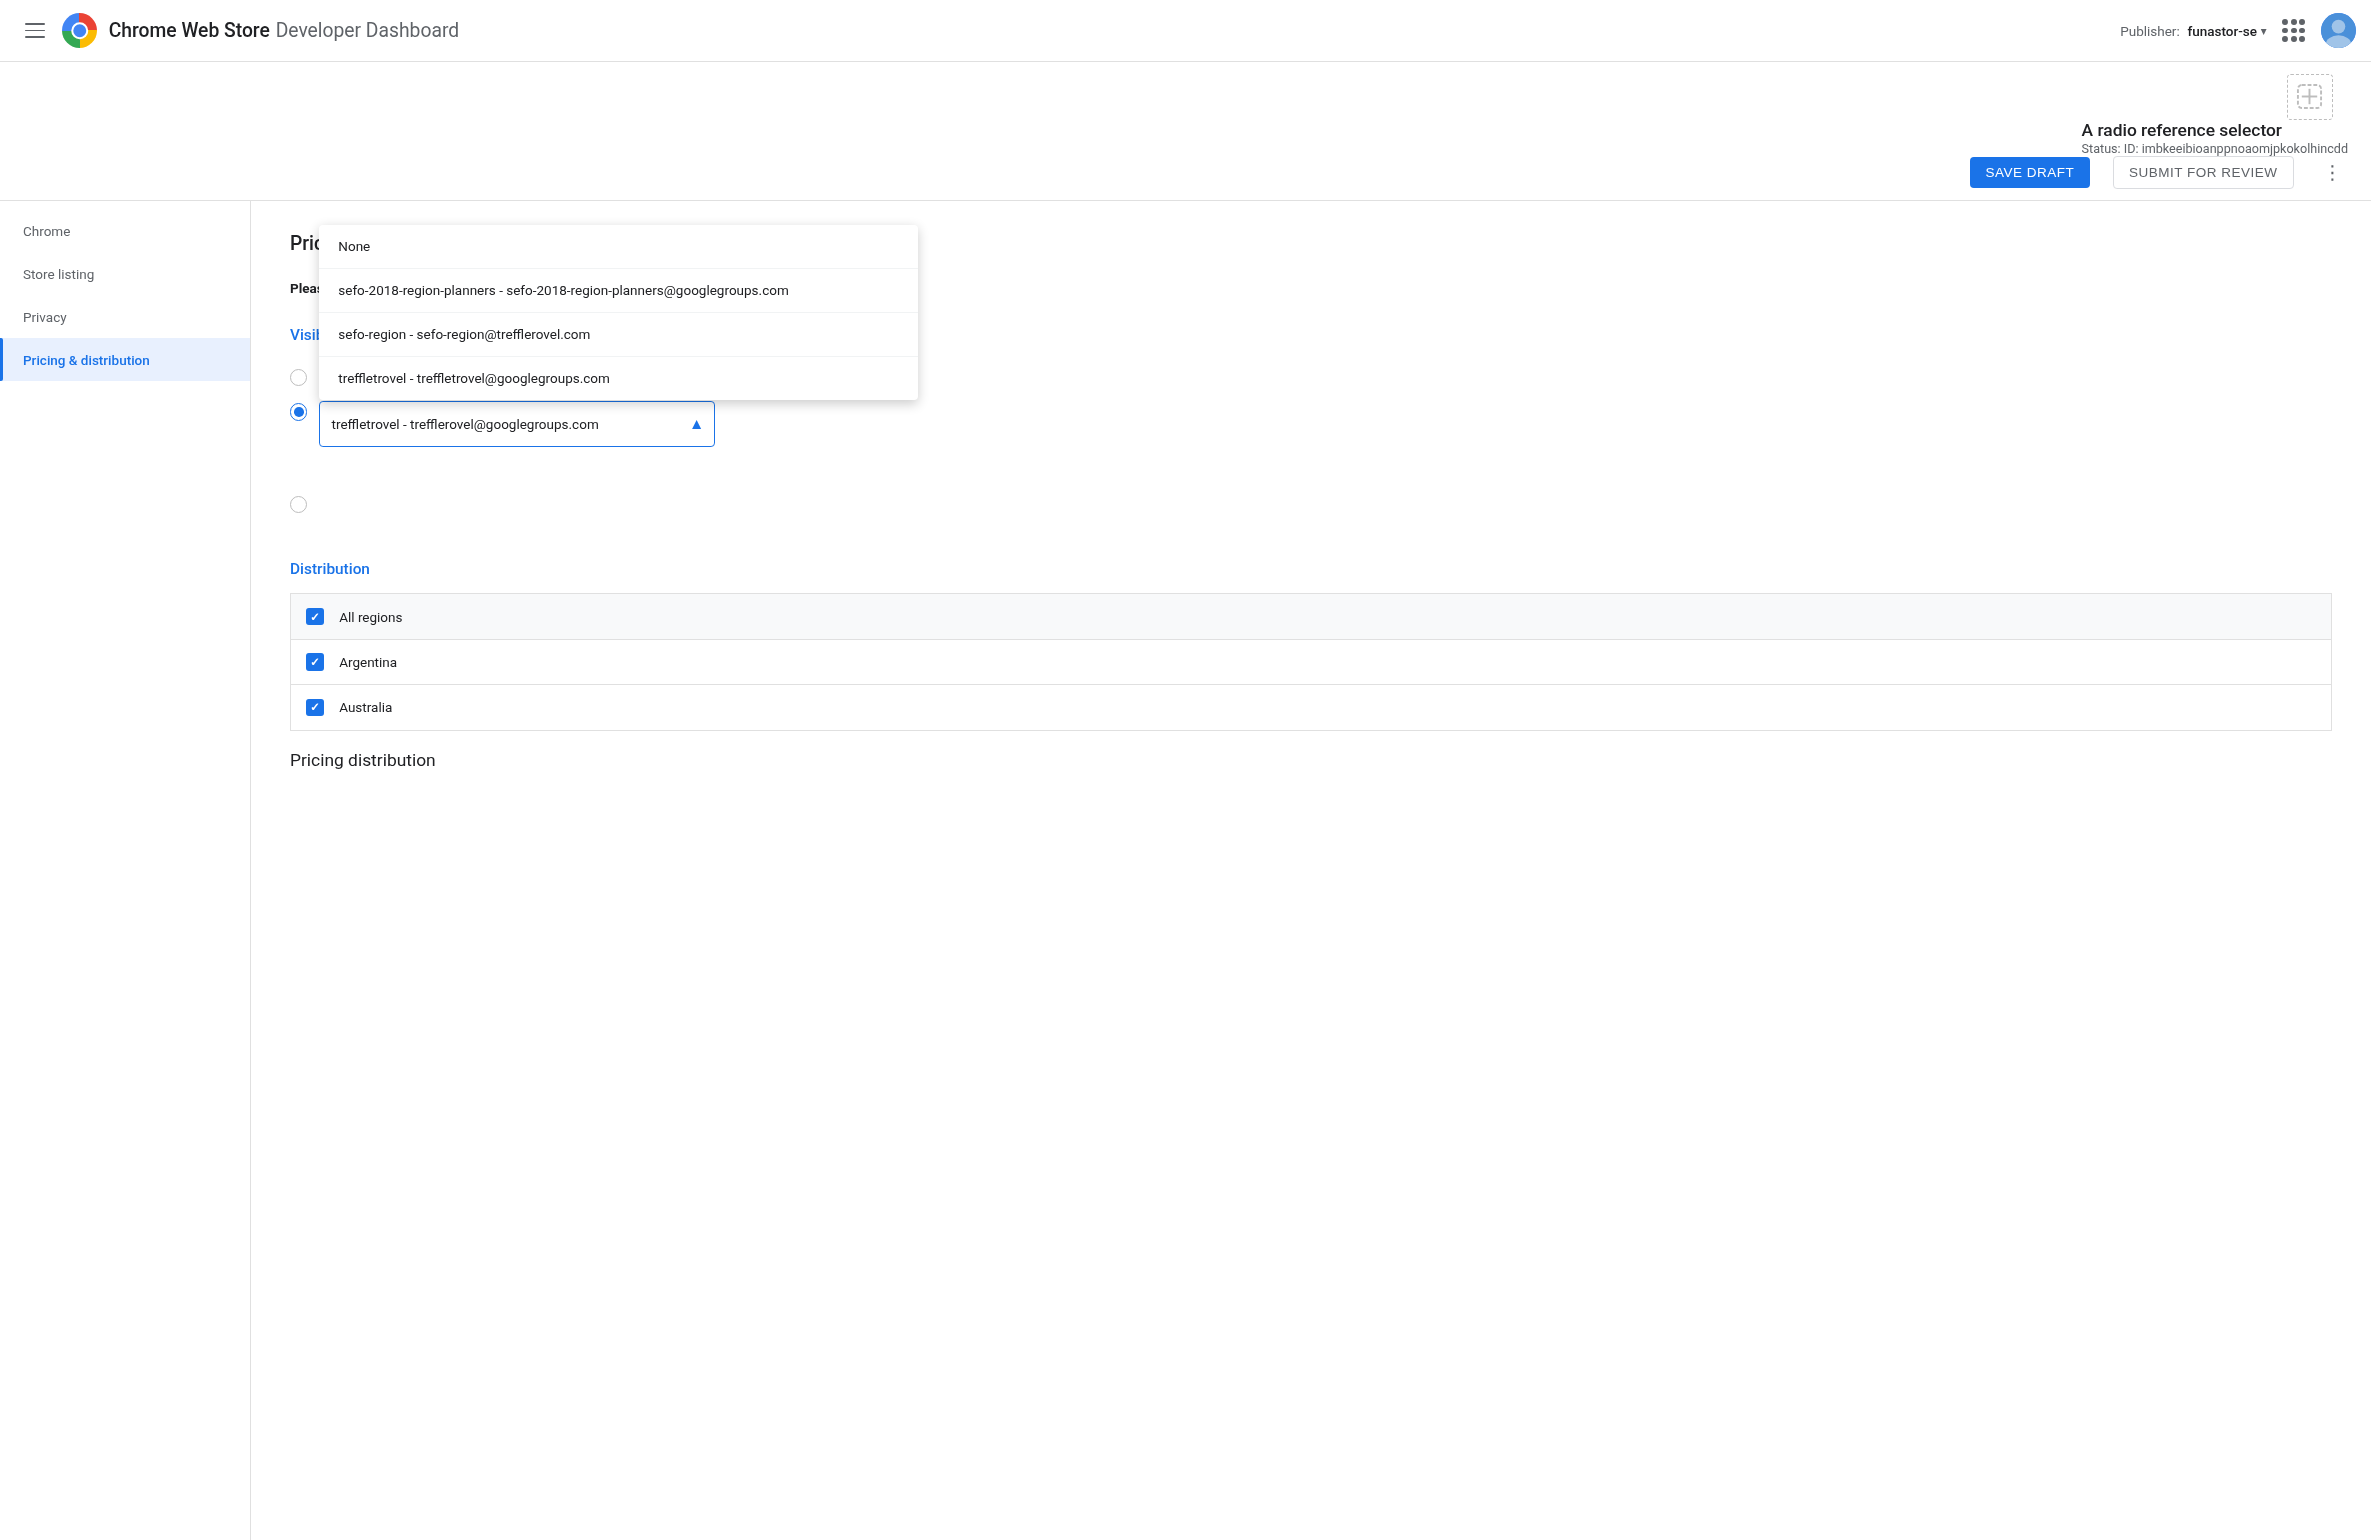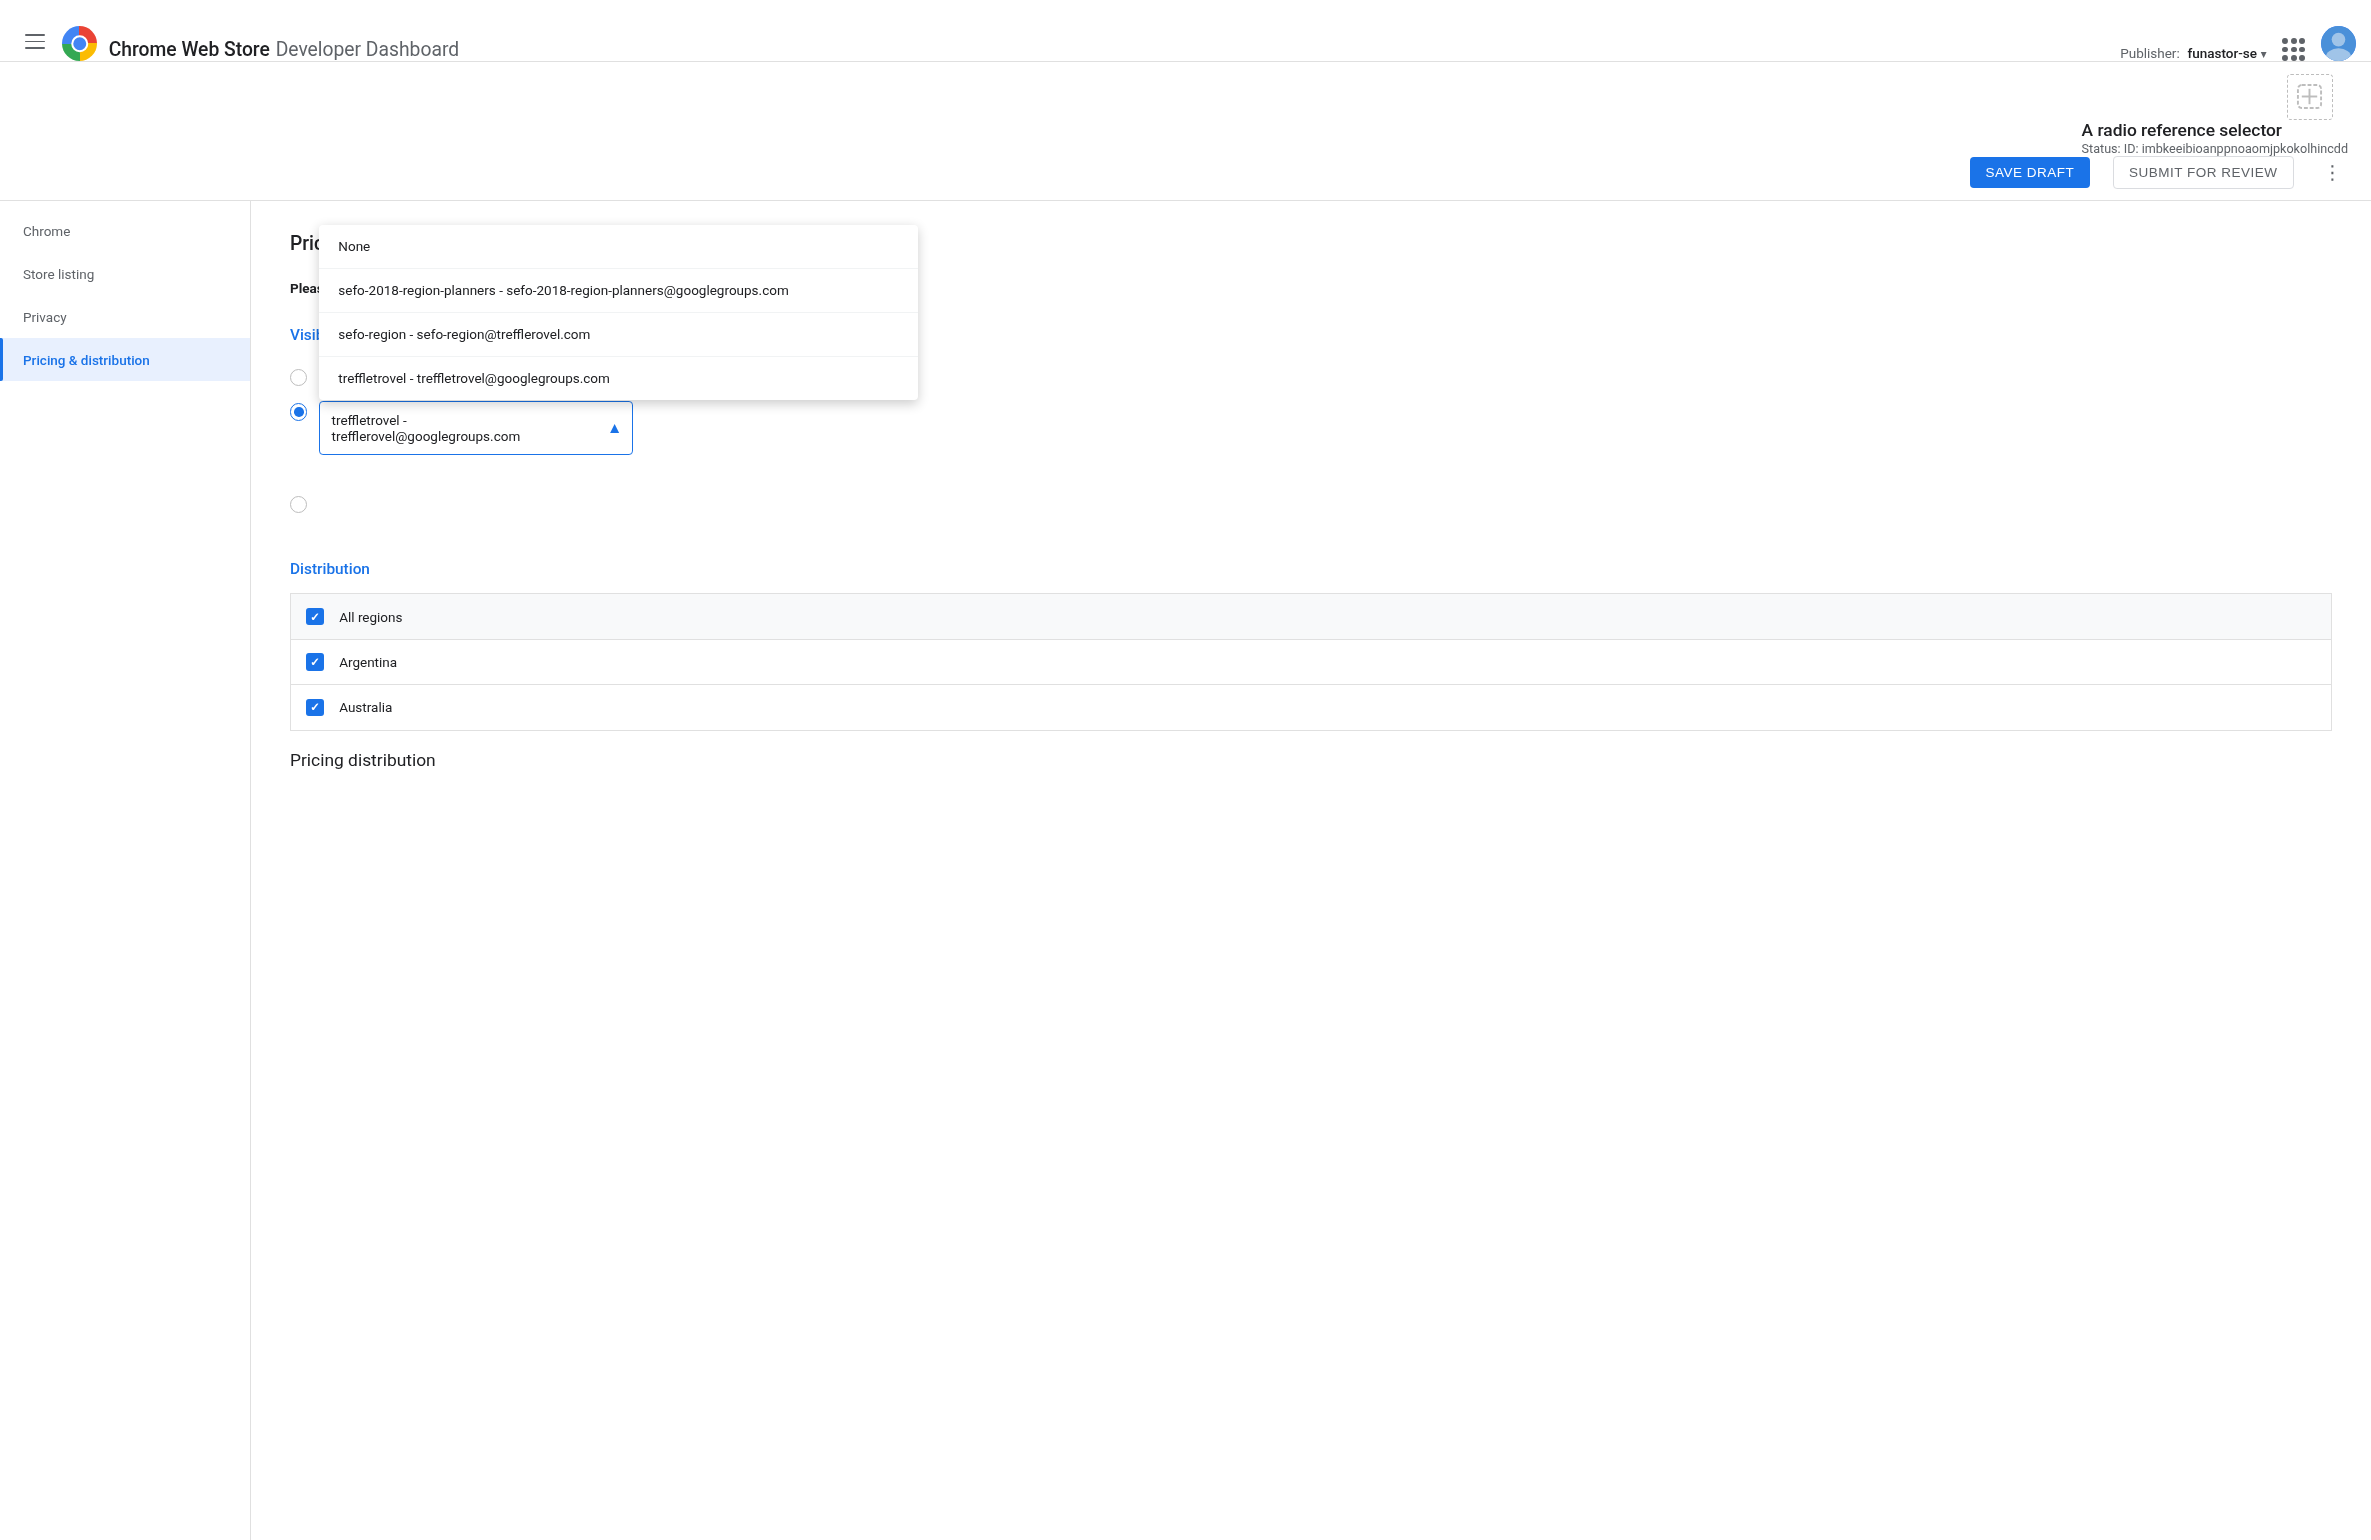--- a/index.html
+++ b/index.html
@@ -1,21 +1,21 @@
 <!DOCTYPE html>
 <html><head>
   <meta charset="utf-8">
   <style>
     * { box-sizing: border-box; margin: 0; padding: 0; }
     body { font-family: 'Roboto', Arial, sans-serif; font-size: 13.5px; color: #202124; background: #fff; }
 
     
     .top-nav {
       display: flex;
-      align-items: flex-end;
+      align-items: center;
       height: 62px;
       padding: 0 15.4px;
       border-bottom: 1px solid #e0e0e0;
       background: #fff;
     }
     .top-nav .hamburger {
       width: 39px; height: 39px;
       display: flex; flex-direction: column; justify-content: center; align-items: center; gap: 4.8px;
       cursor: pointer; margin-right: 7.7px;
     }
@@ -184,21 +184,21 @@
     .radio-circle.checked::after {
       content: '';
       width: 9.7px; height: 9.7px;
       border-radius: 50%;
       background: #1a73e8;
     }
 
     
     .dropdown-wrapper {
       position: relative;
-      width: 314px;
+      width: 396px;
       margin-top: 7.7px;
     }
     .dropdown-selected {
       border: 1.9px solid #1a73e8;
       border-radius: 3.9px;
       padding: 9.7px 35px 9.7px 11.6px;
       font-size: 13.5px;
       color: #202124;
       background: #fff;
       cursor: pointer;

